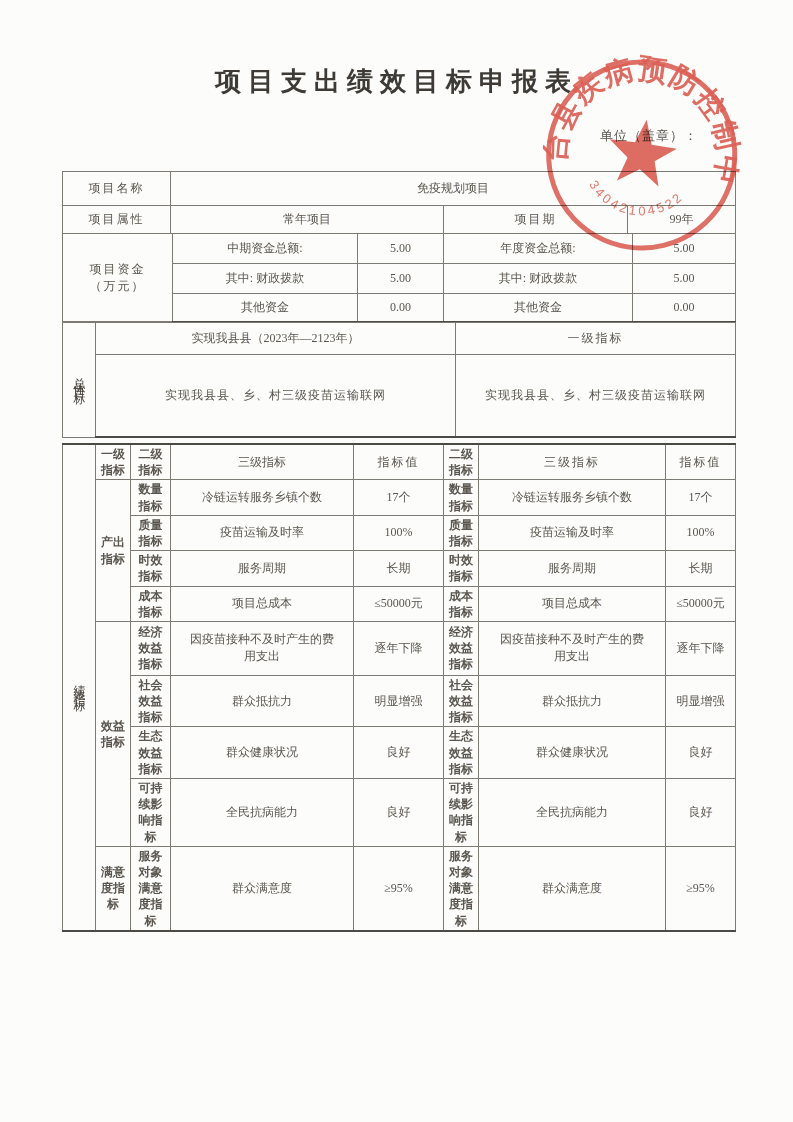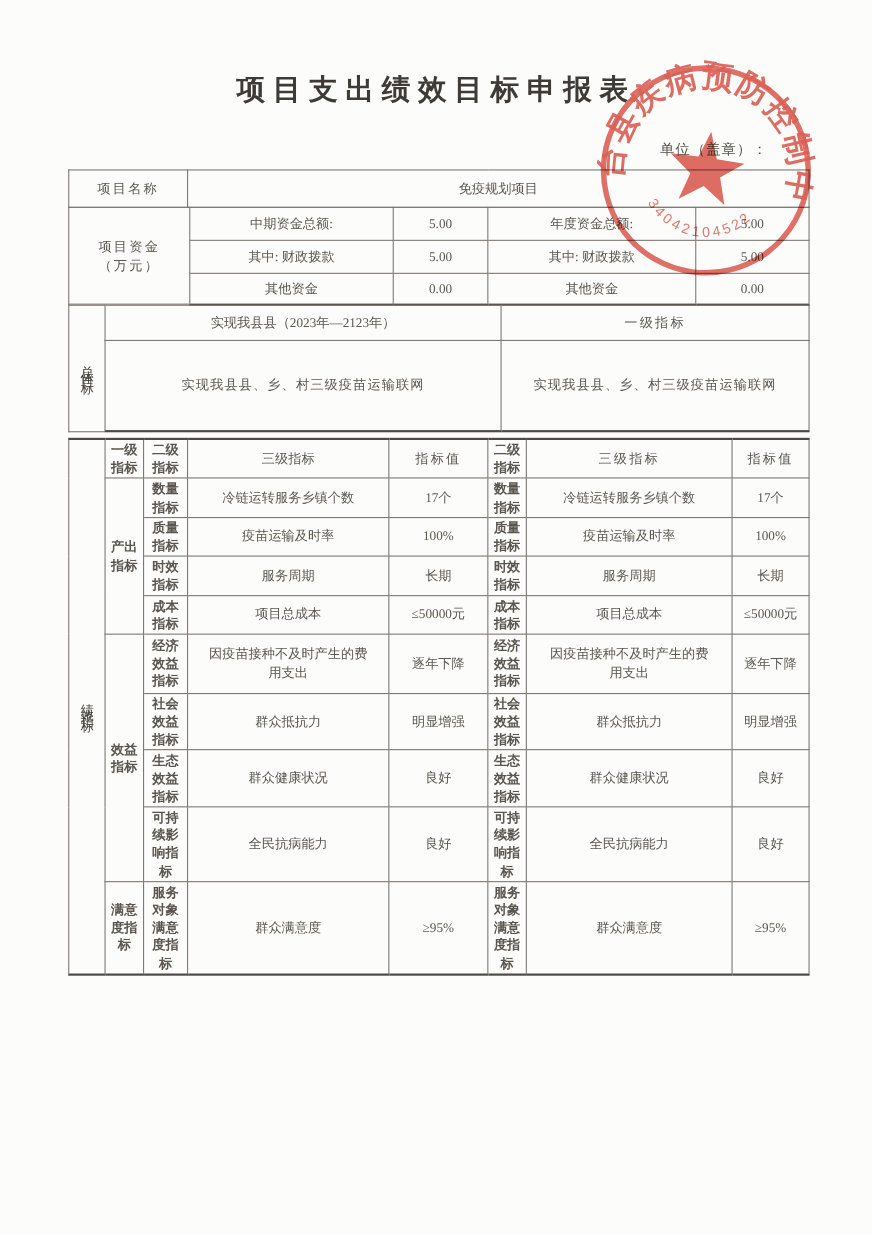--- a/index.html
+++ b/index.html
@@ -4,21 +4,21 @@
 <style>
   html,body{margin:0;padding:0;}
   body{background:#e8e8e6;font-family:"Liberation Serif","DejaVu Serif",serif;}
   .page{position:relative;width:793px;height:1122px;background:#fcfcfa;margin:0 auto;overflow:hidden;}
   .title{position:absolute;top:64px;left:0;width:100%;text-align:center;font-size:26px;font-weight:bold;
          letter-spacing:7px;color:#3e3b36;}
   .subtitle{position:absolute;top:107px;left:0;width:100%;text-align:center;font-size:14px;
             letter-spacing:4px;color:#5a564f;}
   .unit-label{position:absolute;top:127px;left:600px;font-size:13px;color:#55524c;letter-spacing:1px;}
 
-  .sheet{position:absolute;top:155px;left:62px;width:673px;}
+  .sheet{position:absolute;top:172px;left:62px;width:673px;}
   table.tbl{border-collapse:collapse;table-layout:fixed;width:673px;margin-top:-1px;}
   table.tbl td{border:1px solid #7d7a73;font-size:12px;text-align:center;vertical-align:middle;
                padding:1px 3px;overflow:hidden;color:#5a564f;}
   .spacer{height:6px;}
   .lab{letter-spacing:2px;}
   .t-dark{color:#45423c;}
   .t-mid{color:#75706a;}
   .t-faint{color:#b0aaa1;}
   .t-xf{color:#c3beb5;}
   .left{text-align:left;}
@@ -51,20 +51,26 @@
           <col style="width:108px">
           <col style="width:273px">
           <col style="width:184px">
           <col style="width:108px">
         </colgroup>
       <tbody>
           <tr style="height:34px">
         <td class="lab t-mid">项目名称</td>
         <td colspan="3" class="t-faint">免疫规划项目</td>
       </tr>
+      <tr style="height:28px">
+        <td class="lab t-mid">项目属性</td>
+        <td class="t-dark">常年项目</td>
+        <td class="lab t-dark">项目期</td>
+        <td class="t-faint">99年</td>
+      </tr>
     </tbody>
       </table>
 
     <table class="tbl">
       <colgroup>
           <col style="width:110px">
           <col style="width:185px">
           <col style="width:86px">
           <col style="width:189px">
           <col style="width:103px">

